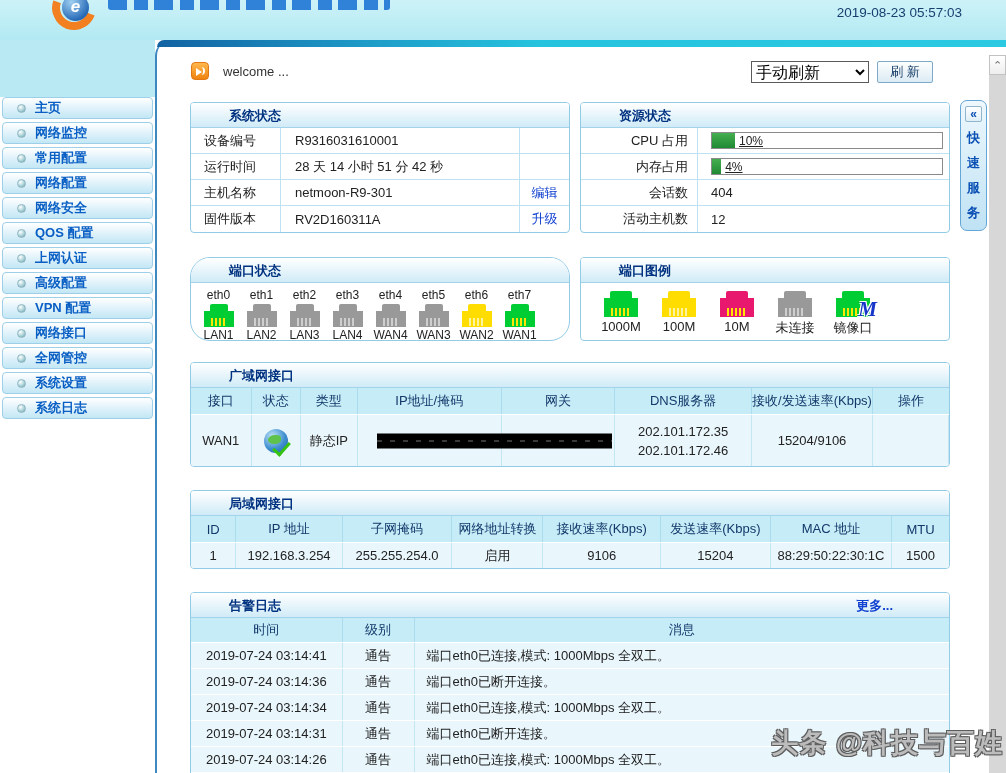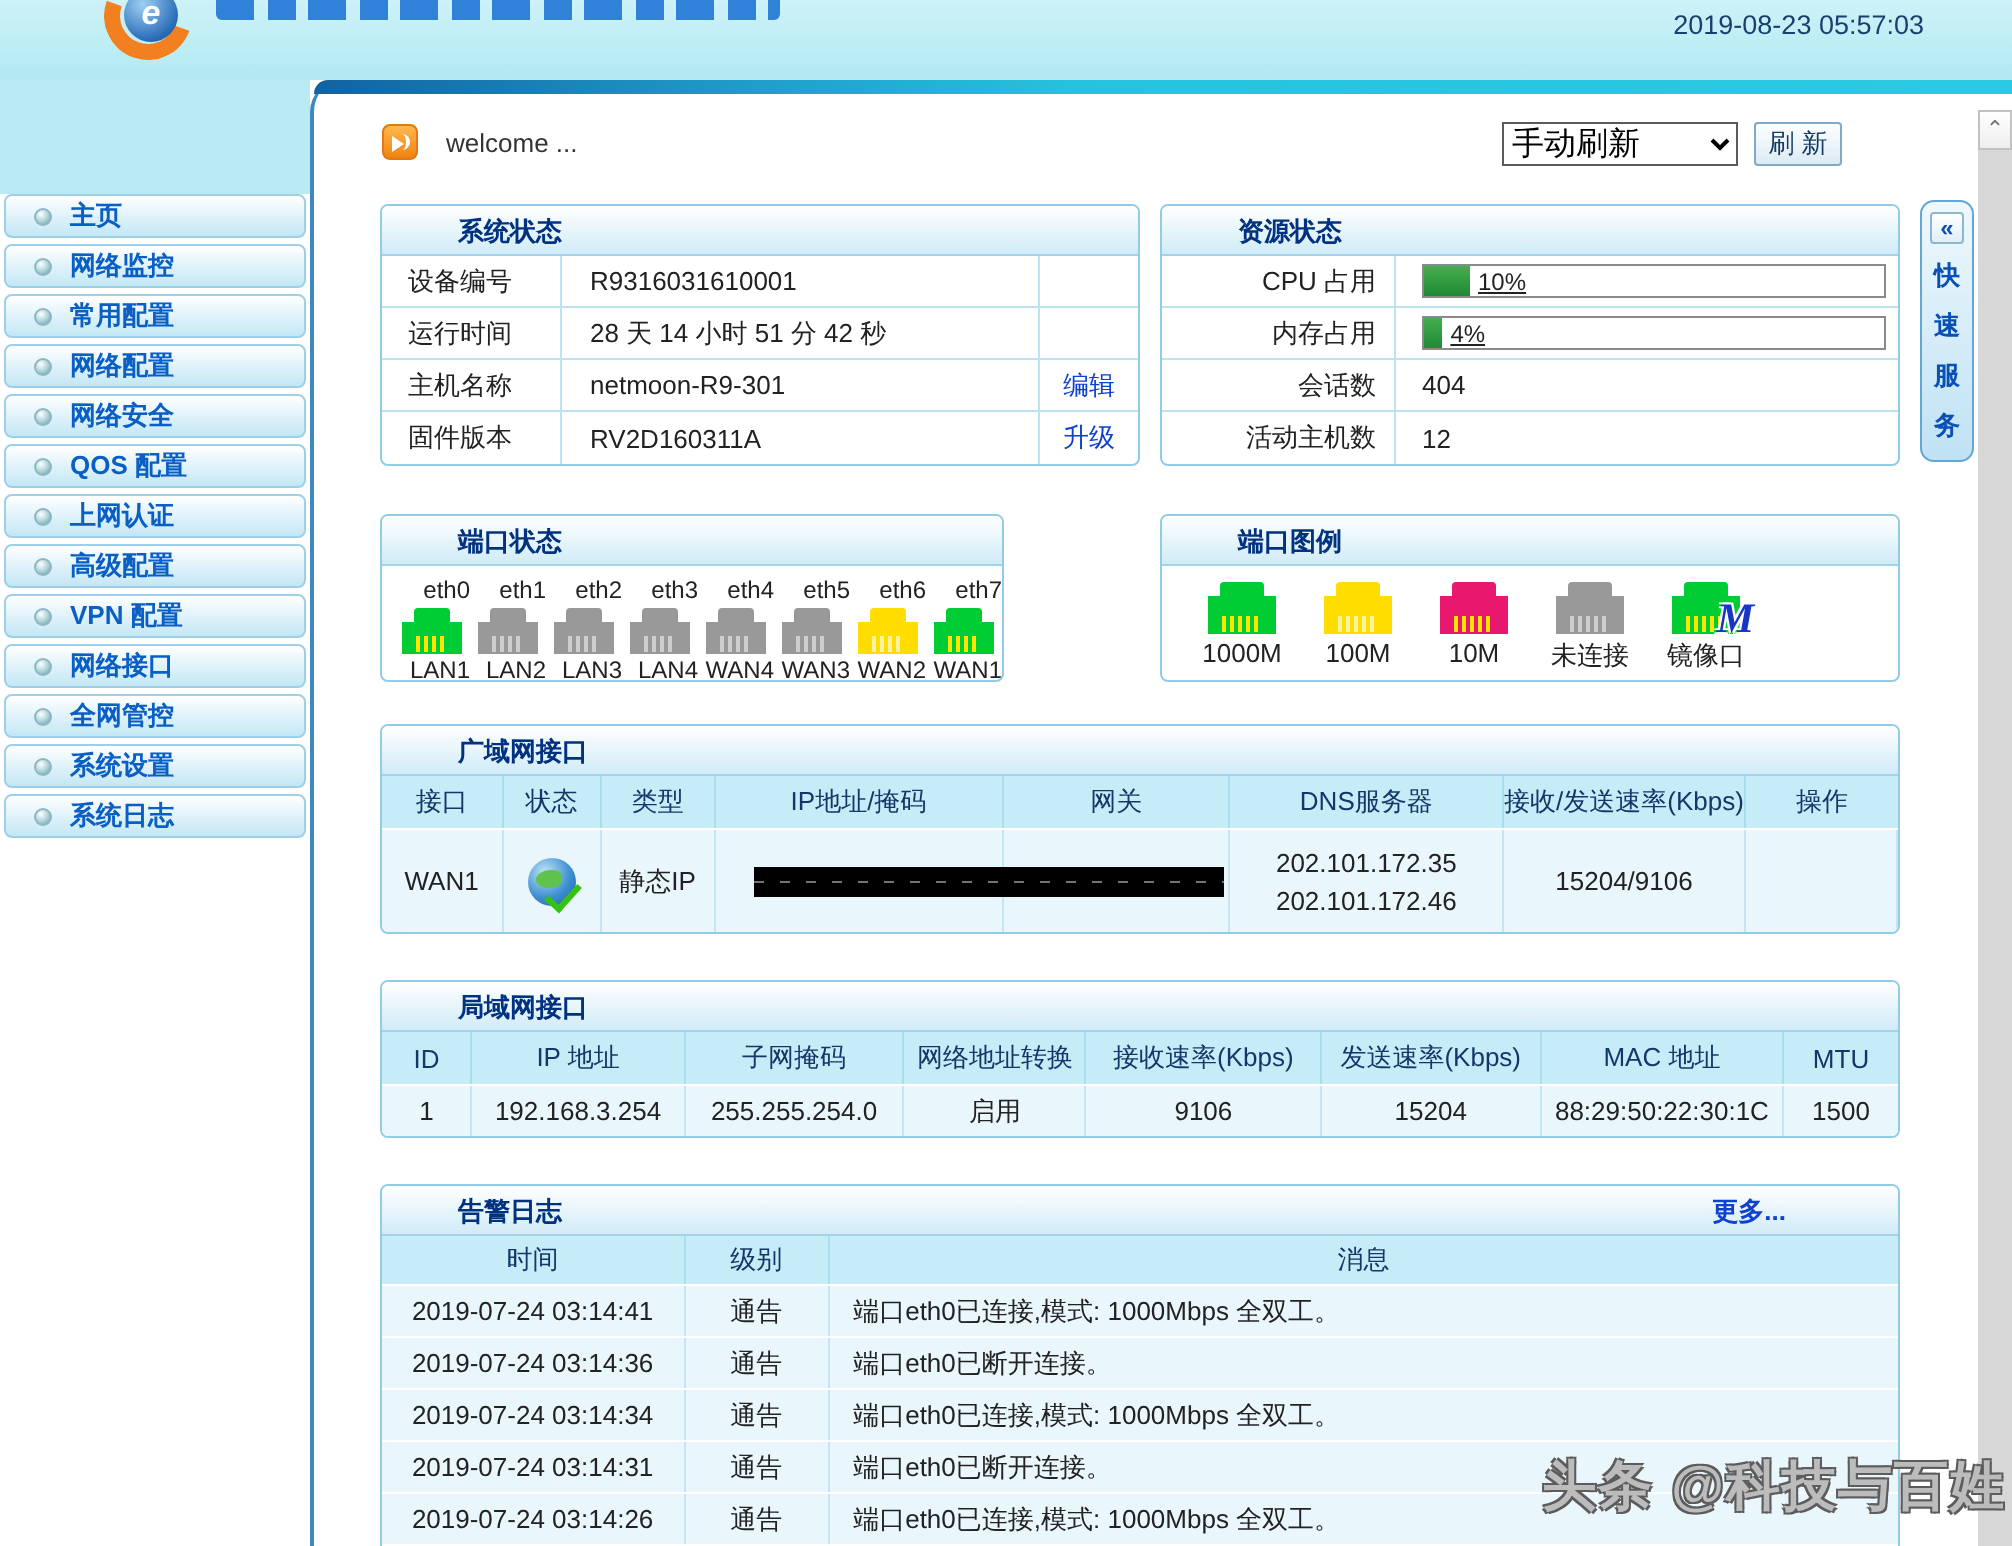--- a/index.html
+++ b/index.html
@@ -32,50 +32,50 @@
   .welcome-row { position:absolute; left:34px; top:22px; display:flex; align-items:center; gap:14px; }
   .speaker-icon { width:18px; height:18px; border-radius:4px; border:1px solid #e07818;
     background:linear-gradient(180deg,#ffb84d,#ef8311); position:relative; }
   .spk-cone { position:absolute; left:4px; top:5px; width:0; height:0;
     border-top:4px solid transparent; border-bottom:4px solid transparent; border-left:6px solid #fff; }
   .spk-wave { position:absolute; right:3px; top:4px; width:7px; height:8px; border:2px solid #fff;
     border-left:none; border-top:none; border-bottom:none; border-radius:0 7px 7px 0; }
   .welcome-text { color:#333; }
   .refresh-box { position:absolute; top:21px; left:594px; display:flex; align-items:center; gap:8px; }
   .refresh-select { width:118px; height:22px; border:1px solid #5a5a5a; background:#fff; font-size:16px; }
-  .refresh-btn { width:44px; height:22px; border:1px solid #7ea9c9; border-radius:2px; color:#123a66;
+  .refresh-btn { width:56px; height:22px; border:1px solid #7ea9c9; border-radius:2px; color:#123a66;
     background:linear-gradient(180deg,#fdfefe,#dcebf4); font-size:13px; cursor:pointer; }
   
   .panel { position:absolute; background:#fff; border:1px solid #92cbe6; border-radius:4px; overflow:hidden; }
   .panel-h { height:25px; line-height:25px; background:linear-gradient(180deg,#ffffff,#d0ebf7);
     border-bottom:1px solid #a3d3ea; color:#003280; font-weight:bold; padding-left:38px; position:relative; }
   .more-link { position:absolute; right:56px; top:0; color:#1040d0; font-weight:bold; cursor:pointer; }
   .p-sys  { left:33px;  top:62px;  width:380px; height:131px; }
   .p-res  { left:423px; top:62px;  width:370px; height:131px; }
-  .p-port { left:33px;  top:217px; width:312px; height:84px; }
+  .p-port { left:33px;  top:217px; width:380px; height:84px;border-radius:20px; }
   .p-leg  { left:423px; top:217px; width:370px; height:84px; }
   .p-wan  { left:33px;  top:322px; width:760px; height:105px; }
   .p-lan  { left:33px;  top:450px; width:760px; height:79px; }
   .p-log  { left:33px;  top:552px; width:760px; height:185px; }
   
   .kv-row { display:flex; height:26px; align-items:center; border-bottom:1px solid #bde2f1; }
   .kv-row:last-child { border-bottom:none; }
   .kv-label { width:90px; padding-left:13px; border-right:1px solid #bde2f1; align-self:stretch; display:flex; align-items:center; }
   .kv-value { flex:1; padding-left:14px; }
   .kv-action { width:50px; text-align:center; border-left:1px solid #bde2f1; align-self:stretch; display:flex; align-items:center; justify-content:center; }
   .link { color:#1040d0; cursor:pointer; }
   .res-label { width:117px; padding-right:9px; text-align:right; border-right:1px solid #bde2f1;
     align-self:stretch; display:flex; align-items:center; justify-content:flex-end; }
   .res-value { flex:1; padding-left:13px; display:flex; align-items:center; }
   .pbar { width:232px; height:17px; border:1px solid #8a8a8a; background:#fff; display:flex; align-items:center;text-decoration:underline; }
   .pfill { height:15px; background:linear-gradient(180deg,#45ae50,#1f8a33); }
   .ptext { margin-left:4px; font-size:12px; }
   
   .ports-row { display:flex; padding:5px 0 0 6px; }
-  .port-cell { width:43px; text-align:right; }
+  .port-cell { width:43px; text-align:center; }
   .port-eth { font-size:12px; color:#222; }
   .port-name { font-size:12px; color:#222; margin-top:1px; }
   .rj45 { position:relative; width:30px; height:23px; margin:2px auto 0 auto; }
   .rj45 .tab { position:absolute; top:0; left:6px; right:6px; height:7px; border-radius:2px 2px 0 0; }
   .rj45 .jbody { position:absolute; top:7px; left:0; right:0; bottom:0; }
   .rj45 .pins { position:absolute; bottom:1px; left:7px; right:7px; height:8px; z-index:1; }
   .rj45[data-state="green"] .tab, .rj45[data-state="green"] .jbody,
   .rj45[data-state="mirror"] .tab, .rj45[data-state="mirror"] .jbody { background:#0c3;  }
   .rj45[data-state="yellow"] .tab, .rj45[data-state="yellow"] .jbody { background:#fd0; }
   .rj45[data-state="magenta"] .tab, .rj45[data-state="magenta"] .jbody { background:#e8186e; }

